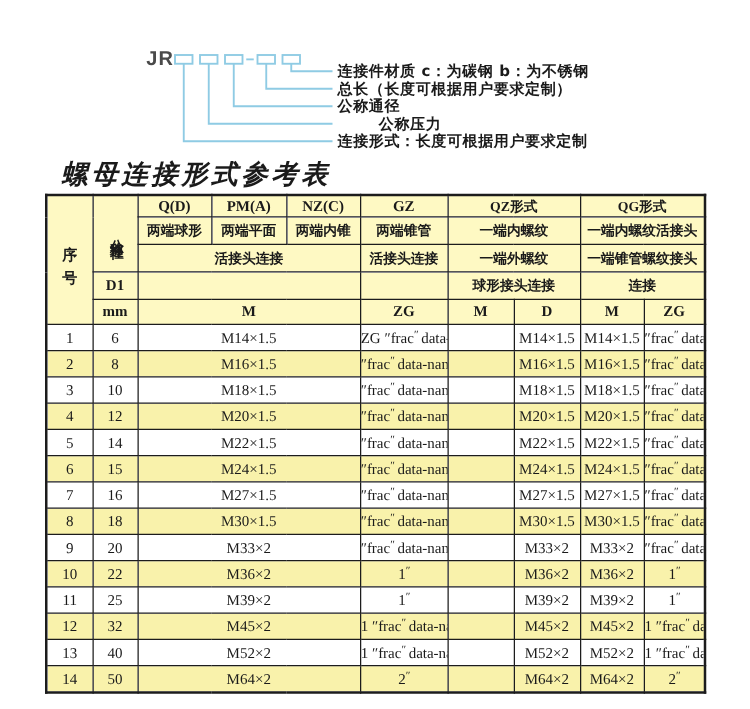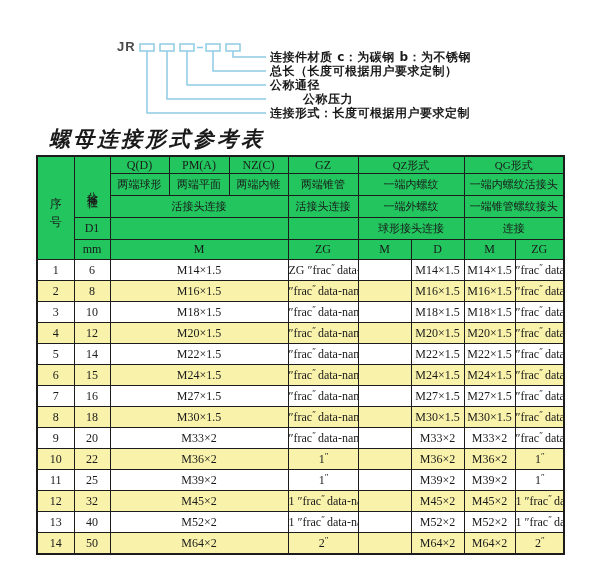--- a/index.html
+++ b/index.html
@@ -13,21 +13,21 @@
   .diagram svg{position:absolute;left:0;top:0;}
   .dg-title{
     position:absolute;left:112px;top:18px;
     font-family:"DejaVu Sans","Liberation Sans",sans-serif;
     font-size:13px;font-weight:bold;letter-spacing:1px;white-space:nowrap;
   }
   .dg-title .star{color:#1a9cd8;font-size:12px;margin-right:2px;}
   .dg-code{
     position:absolute;left:117px;top:39px;
     font-family:"Liberation Sans","DejaVu Sans",sans-serif;
-    font-size:13px;font-weight:bold;color:#4a4a4a;letter-spacing:1px;
+    font-size:16px;font-weight:bold;color:#4a4a4a;letter-spacing:1px;
   }
   .dg-label{
     position:absolute;left:270px;height:14px;line-height:14px;
     font-family:"DejaVu Sans","Liberation Sans",sans-serif;
     font-size:12px;font-weight:bold;white-space:nowrap;letter-spacing:0.5px;
   }
   .lbl0{top:50px;} .lbl1{top:64px;} .lbl2{top:78px;} .lbl3{top:92px;margin-left:33px;} .lbl4{top:106px;}
   
   .tbl-title{
     position:absolute;left:36px;top:125px;
@@ -40,21 +40,21 @@
   table.ref{
     position:absolute;left:36px;top:155px;
     border-collapse:collapse;table-layout:fixed;width:527px;
     font-size:12px;
   }
   table.ref th,table.ref td{
     border:1px solid #1c1c1c;text-align:center;vertical-align:middle;
     padding:0;overflow:hidden;white-space:nowrap;
   }
   table.ref{border:2px solid #1c1c1c;}
-  table.ref th{background:#22c55e;font-weight:normal;font-size:11px;margin-top:42px;}
+  table.ref th{background:#fef9c3;font-weight:bold;font-size:11px;margin-top:42px;}
   table.ref th.lat{font-size:12px;}
   tr.hA th{height:16px;} tr.hB th{height:21px;} tr.hC th{height:21px;}
   tr.hD th{height:21px;} tr.hE th{height:19px;}
   td{height:20px;background:#ffffff;}
   tr.alt td{background:#f9f2ab;}
   th.seqh{background:#aadaf0;}
   .vert{
     writing-mode:vertical-rl;text-orientation:upright;
     display:inline-block;line-height:1;font-size:12px;
   }

